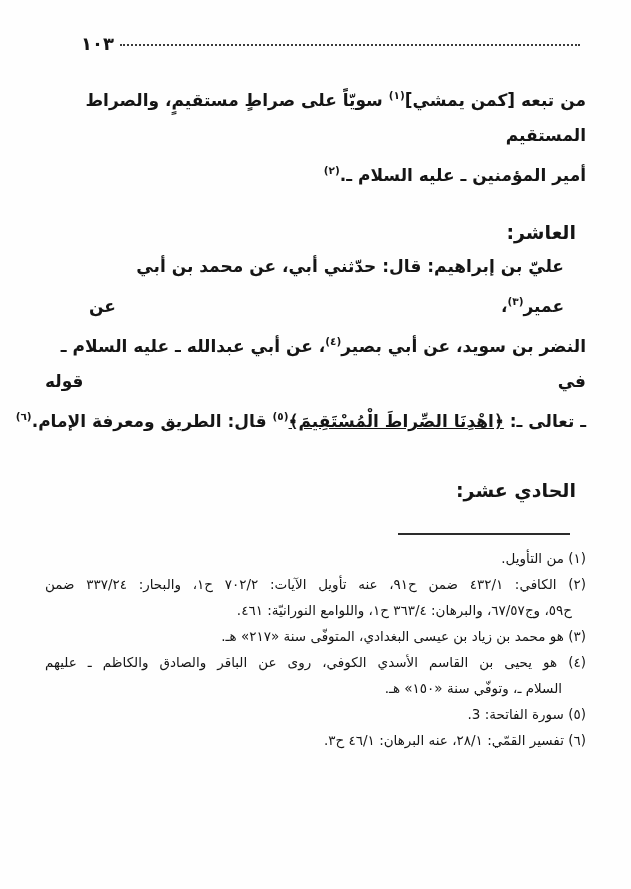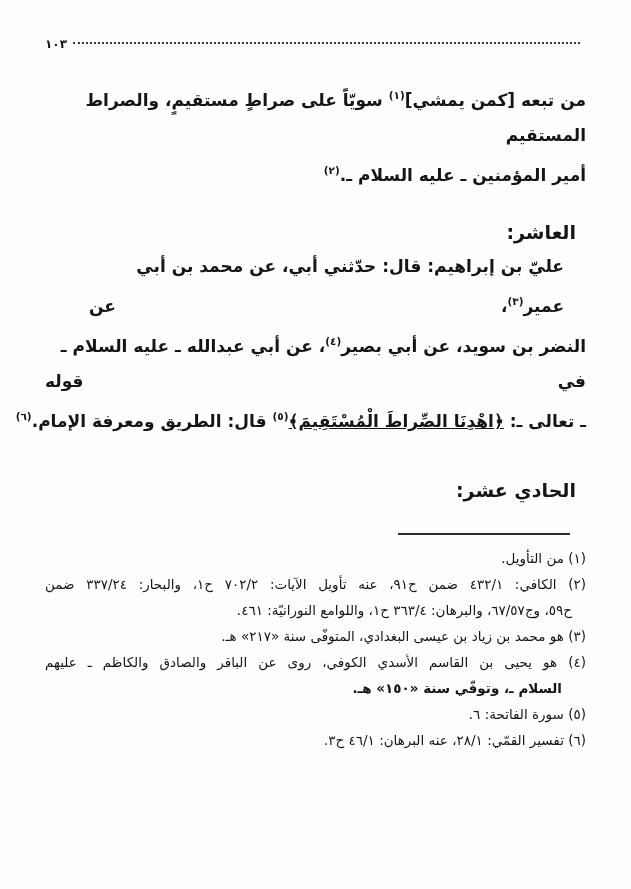--- a/index.html
+++ b/index.html
@@ -25,21 +25,21 @@
     white-space: nowrap;
   }
   .hdr .title { flex: none; }
   .leader {
     flex: 1 1 auto;
     border-bottom: 2px dotted #3a3a3a;
     margin: 0 6px;
     transform: translateY(-4px);
     min-width: 30px;
   }
-  .hdr .pageno { flex: none; font-size: 12px; letter-spacing: 1px; }
+  .hdr .pageno { flex: none; font-size: 18px; letter-spacing: 1px; margin-left: 36px; }
   
   .bl {
     font-size: 17px;
     font-weight: 700;
     line-height: 35px;
     text-align: right;
     white-space: nowrap;
   }
   .jl { text-align-last: justify; white-space: normal; }
   .ind1 { padding-right: 22px; margin-left: 44px; }
@@ -72,21 +72,21 @@
   .fnblock { margin-top: 10px; }
   .fl {
     font-size: 13.5px;
     font-weight: 400;
     line-height: 26px;
     text-align: right;
     white-space: nowrap;
   }
   .fl.jl { white-space: normal; }
   .ia { padding-right: 14px; }
-  .ib { padding-right: 24px; font-weight: bold; }
+  .ib { padding-right: 24px; }
   .ic { padding-right: 32px; }
 </style>
 </head>
 <body>
 
 <div class="page">
 
   <div class="hdr">
     <span class="leader"></span>
     <span class="pageno">١٠٣</span>
@@ -110,18 +110,18 @@
 
   <hr class="fnrule">
 
   <div class="fnblock">
     <div class="fl">(١) من التأويل.</div>
     <div class="fl jl">(٢) الكافي: ٤٣٢/١ ضمن ح٩١، عنه تأويل الآيات: ٧٠٢/٢ ح١، والبحار: ٣٣٧/٢٤ ضمن</div>
     <div class="fl ia">ح٥٩، وج٦٧/٥٧، والبرهان: ٣٦٣/٤ ح١، واللوامع النورانيّة: ٤٦١.</div>
     <div class="fl">(٣) هو محمد بن زياد بن عيسى البغدادي، المتوفّى سنة «٢١٧» هـ.</div>
     <div class="fl jl">(٤) هو يحيى بن القاسم الأسدي الكوفي، روى عن الباقر والصادق والكاظم ـ عليهم</div>
     <div class="fl ib">السلام ـ، وتوفّي سنة «١٥٠» هـ.</div>
-    <div class="fl">(٥) سورة الفاتحة: ٦.</div>
+    <div class="fl">(٥) سورة الفاتحة: 3.</div>
     <div class="fl">(٦) تفسير القمّي: ٢٨/١، عنه البرهان: ٤٦/١ ح٣.</div>
 
   </div>
 
 </div>
 
 </body></html>

